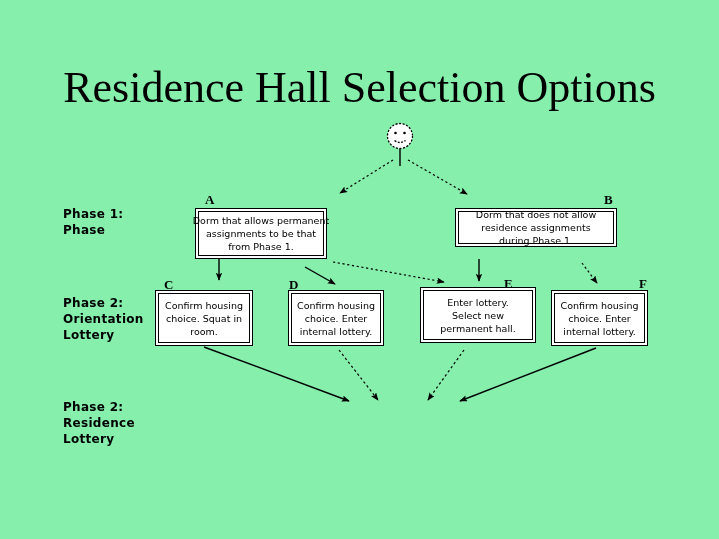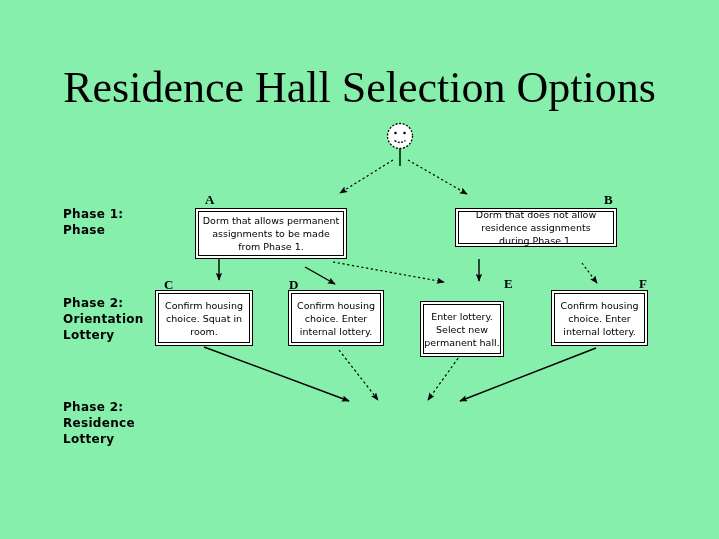--- a/index.html
+++ b/index.html
@@ -162,24 +162,24 @@
     <div>Lottery</div>
   </div>
 
   <div class="tag" style="left:205px; top:193px;">A</div>
   <div class="tag" style="left:604px; top:193px;">B</div>
   <div class="tag" style="left:164px; top:278px;">C</div>
   <div class="tag" style="left:289px; top:278px;">D</div>
   <div class="tag" style="left:504px; top:277px;">E</div>
   <div class="tag" style="left:639px; top:277px;">F</div>
 
-  <div class="box box-sm" style="left:195px; top:208px; width:152px; height:51px;">
+  <div class="box box-sm" style="left:195px; top:208px; width:132px; height:51px;">
     <div class="box-inner">
       <span>Dorm that allows permanent</span>
-      <span>assignments to be made</span>
+      <span>assignments to be that</span>
       <span>from Phase 1.</span>
     </div>
   </div>
 
   <div class="box box-sm" style="left:455px; top:208px; width:162px; height:39px;">
     <div class="box-inner">
       <span>Dorm that does not allow</span>
       <span>residence assignments</span>
       <span>during Phase 1.</span>
     </div>
@@ -194,21 +194,21 @@
   </div>
 
   <div class="box box-sm" style="left:288px; top:290px; width:96px; height:56px;">
     <div class="box-inner">
       <span>Confirm housing</span>
       <span>choice.  Enter</span>
       <span>internal lottery.</span>
     </div>
   </div>
 
-  <div class="box box-sm" style="left:420px; top:301px; width:84px; height:56px;">
+  <div class="box box-sm" style="left:420px; top:287px; width:116px; height:56px;">
     <div class="box-inner">
       <span>Enter lottery.</span>
       <span>Select new</span>
       <span>permanent hall.</span>
     </div>
   </div>
 
   <div class="box box-sm" style="left:551px; top:290px; width:97px; height:56px;">
     <div class="box-inner">
       <span>Confirm housing</span>

